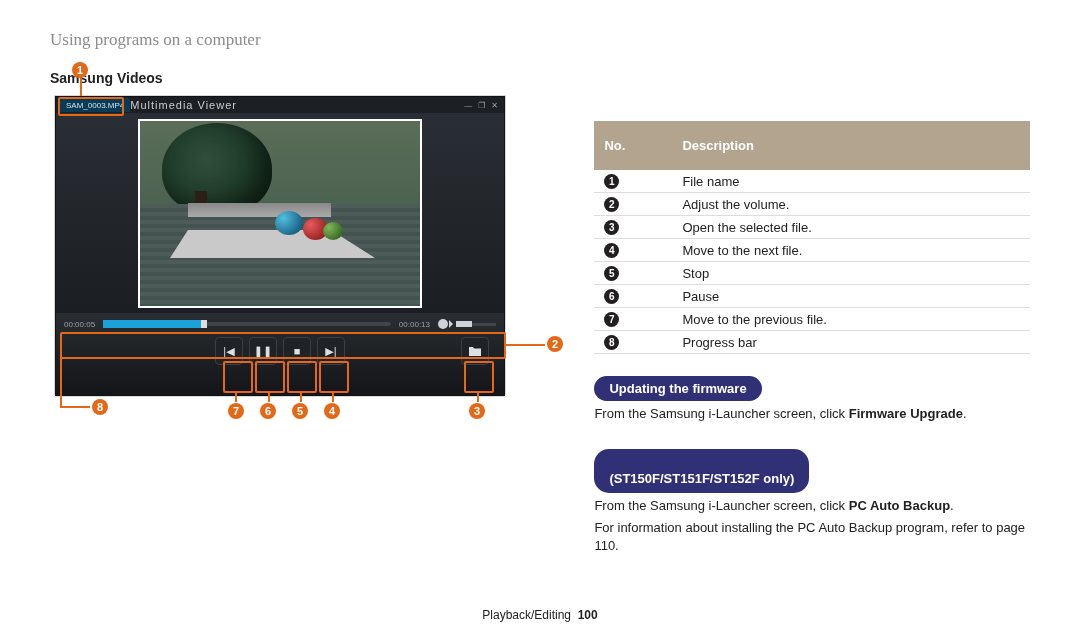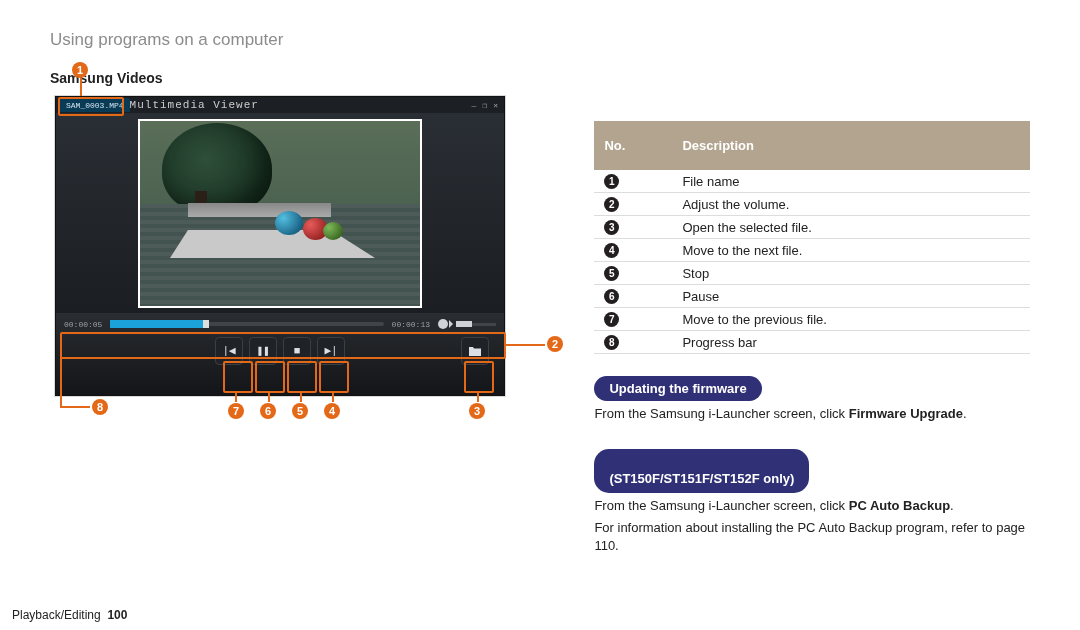--- a/index.html
+++ b/index.html
@@ -11,20 +11,21 @@
     height: 630px;
     position: relative;
     box-sizing: border-box;
   }
   .section-title {
     color: #8c8c8c;
     font-size: 17px;
     font-weight: 400;
     padding: 30px 0 0 50px;
     text-align: left;
+    font-family: Liberation Serif, serif;
   }
   .subheading {
     font-weight: 700;
     font-size: 14px;
     padding: 20px 0 5px 50px;
   }
 
   .columns {
     display: flex;
     padding: 0 50px 0 50px;
@@ -42,21 +43,20 @@
   }
   .viewer {
     width: 450px;
     height: 300px;
     background: linear-gradient(#2b3036,#14171b);
     border: 1px solid #111;
     box-shadow: 0 0 0 1px rgba(0,0,0,.15);
     position: relative;
     box-sizing: border-box;
     margin-left: 5px;
-    font-family: Liberation Mono, monospace;
   }
   .titlebar {
     height: 16px;
     background: #1c1f23;
     display: flex;
     align-items: center;
     color: #cfd3d7;
     font-size: 9px;
   }
   .file-tab {
@@ -216,22 +216,22 @@
     background:#231f20;color:#fff;font-size:10px;line-height:15px;text-align:center;font-weight:700;
   }
   .pill {
     display:inline-block;background:#303076;color:#fff;font-size:13px;font-weight:600;
     padding:5px 15px; border-radius:15px; margin-top:22px;
   }
   .body-text { font-size:13px; margin:4px 0; line-height:1.4;}
   .body-text b{font-weight:700;}
 
   .footer {
-    position:absolute; bottom:8px; left:12px; right:0;
-    font-size:12px; color:#222;
+    position:absolute; bottom:8px; left:0; right:0;
+    text-align:center; font-size:12px; color:#222;
   }
   .footer .pagenum{font-weight:700;}
 </style>
 </head>
 <body>
 
 <div class="section-title">Using programs on a computer</div>
 <div class="subheading">Samsung Videos</div>
 
 <div class="columns">

